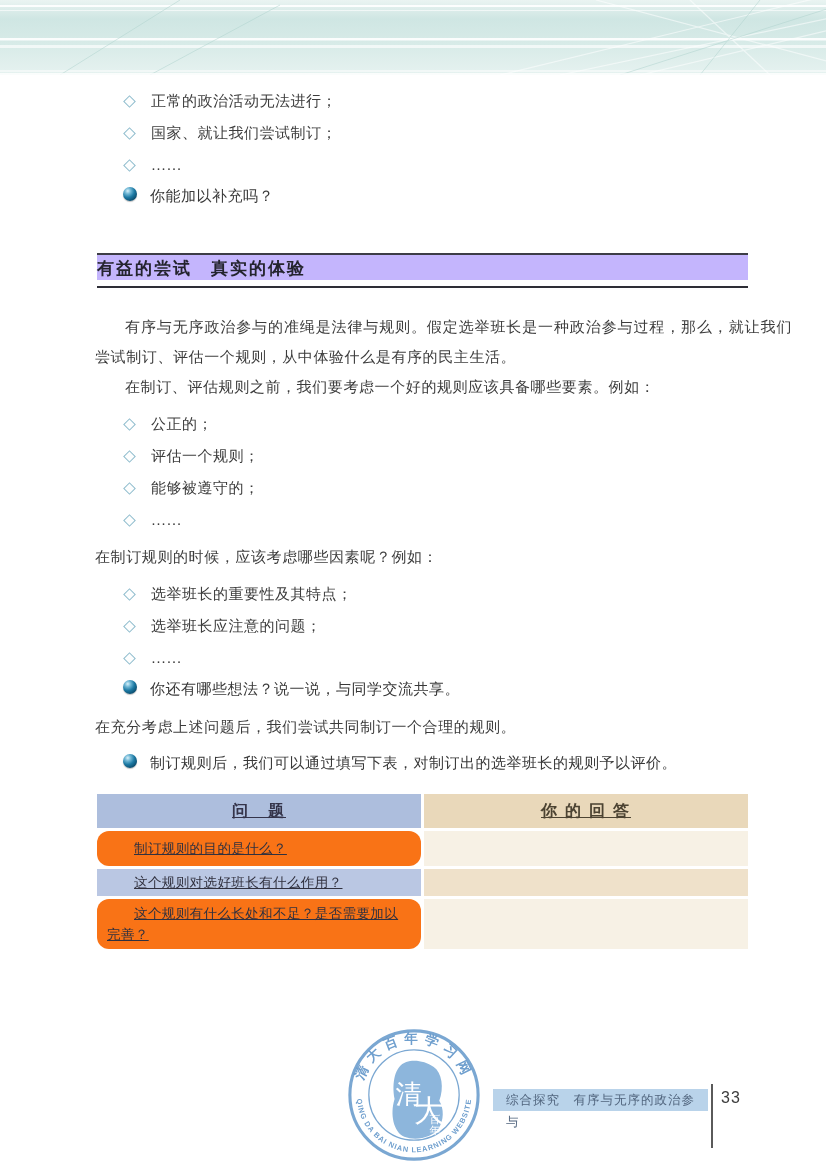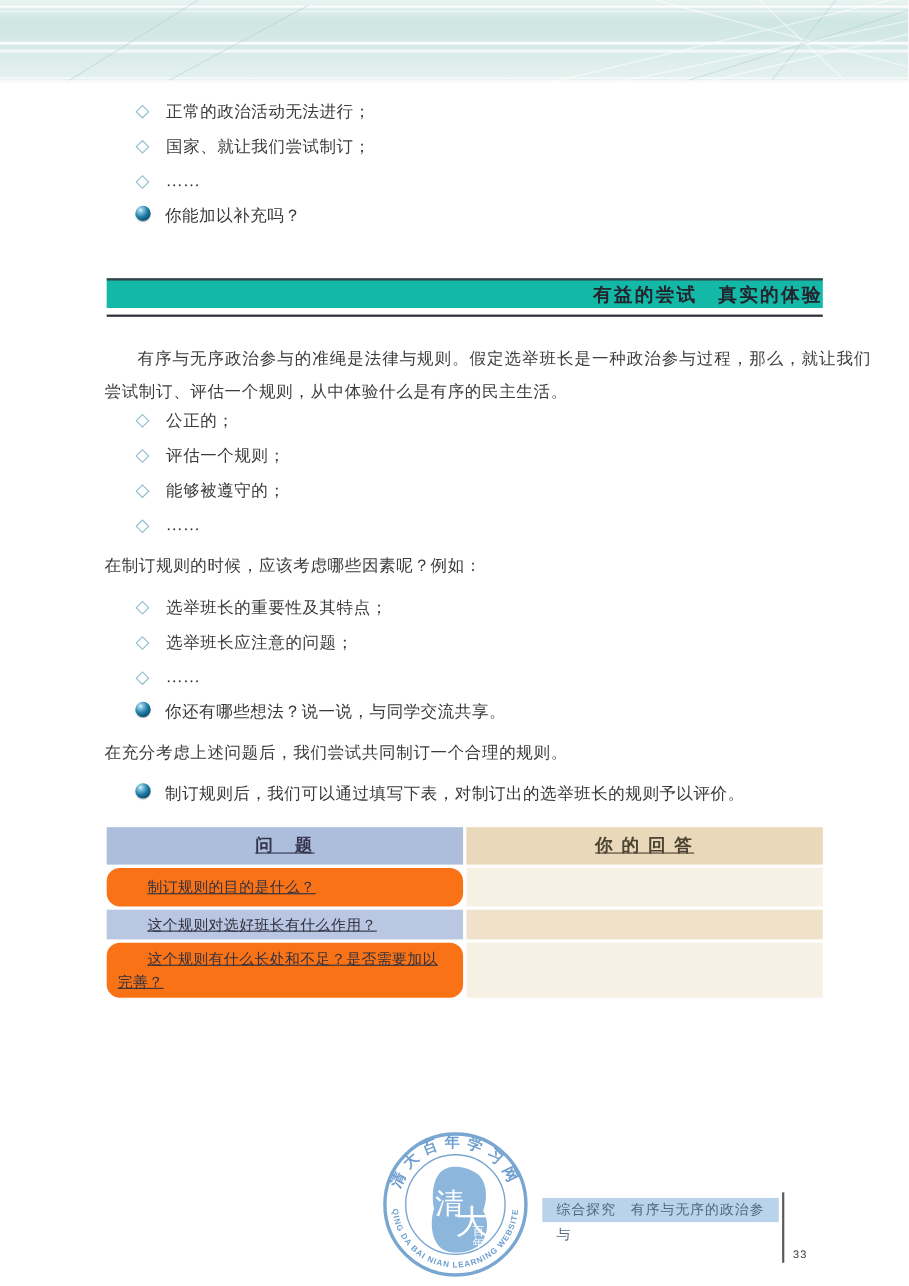--- a/index.html
+++ b/index.html
@@ -28,21 +28,21 @@
   .sphere {
     width:14px; height:14px; border-radius:50%; flex:0 0 auto; margin-right:13px;
     background:radial-gradient(circle at 34% 28%, #d8f1fa 0%, #6fb6d4 22%, #1d7aa4 48%, #0a4a6b 78%, #062c41 100%);
     box-shadow:0 1px 1px rgba(0,0,0,0.25);
   }
   .prompt-text { font-size:15px; color:#383838; letter-spacing:0.5px; }
 
   
   .banner { width:651px; margin:46px 0 0 2px; }
   .banner-band {
-    height:27px; line-height:27px; background:#14b8a6; text-align:right;
+    height:27px; line-height:27px; background:#c4b5fd; text-align:left;
     border-top:2px solid #3d3d46;
     font-weight:bold; font-size:17px; color:#24242e; letter-spacing:2px;
   }
   .banner-underline { height:2px; background:#2e2e36; margin-top:6px; }
 
   
   .para { font-size:15px; line-height:30px; text-align:justify; letter-spacing:0.6px; color:#3c3c3c; }
   .indent { text-indent:2em; }
   .mt-lg { margin-top:24px; }
   .mt-md { margin-top:10px; }
@@ -64,22 +64,22 @@
 
   
   .wm-logo { position:absolute; left:346px; top:1027px; width:136px; height:136px; }
   .footer-bar {
     position:absolute; left:493px; top:1089px; width:215px; height:22px;
     background:#b9d3ea; font-size:12.5px; line-height:22px; color:#51657e;
     padding-left:13px; letter-spacing:1px;
   }
   .footer-rule { position:absolute; left:711px; top:1084px; width:2px; height:64px; background:#5a5a5a; }
   .page-number {
-    position:absolute; left:721px; top:1136px; font-family:"Liberation Sans","DejaVu Sans",sans-serif;
-    font-size:10px; color:#3c3c3c; letter-spacing:1px;
+    position:absolute; left:721px; top:1089px; font-family:"Liberation Sans","DejaVu Sans",sans-serif;
+    font-size:16px; color:#3c3c3c; letter-spacing:1px;
   }
 </style>
 </head>
 <body>
 
 <div class="page">
 
   <div class="top-band">
     <svg width="826" height="75" viewBox="0 0 826 75">
       <defs>
@@ -131,20 +131,21 @@
       <span class="sphere"></span>
       <span class="prompt-text">你能加以补充吗？</span>
     </div>
 
     <div class="banner">
       <div class="banner-band">有益的尝试　真实的体验</div>
       <div class="banner-underline"></div>
     </div>
 
     <p class="para indent mt-lg">有序与无序政治参与的准绳是法律与规则。假定选举班长是一种政治参与过程，那么，就让我们尝试制订、评估一个规则，从中体验什么是有序的民主生活。</p>
+    <p class="para indent mb-md">在制订、评估规则之前，我们要考虑一个好的规则应该具备哪些要素。例如：</p>
 
     <div class="bullet">
       <span class="diamond"></span>
       <span class="bullet-text">公正的；</span>
     </div>
     <div class="bullet">
       <span class="diamond"></span>
       <span class="bullet-text">评估一个规则；</span>
     </div>
     <div class="bullet">

